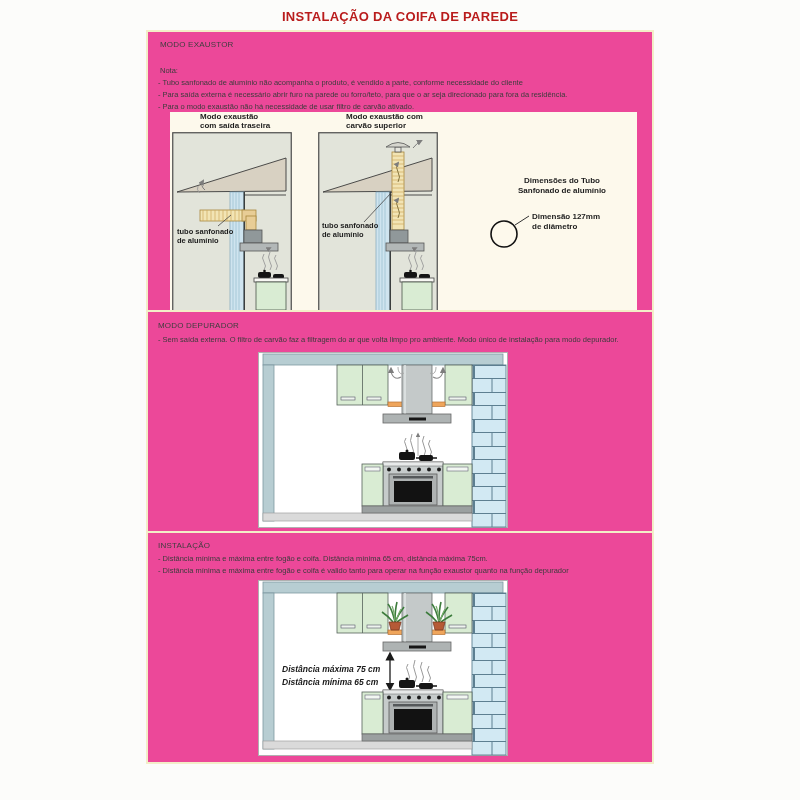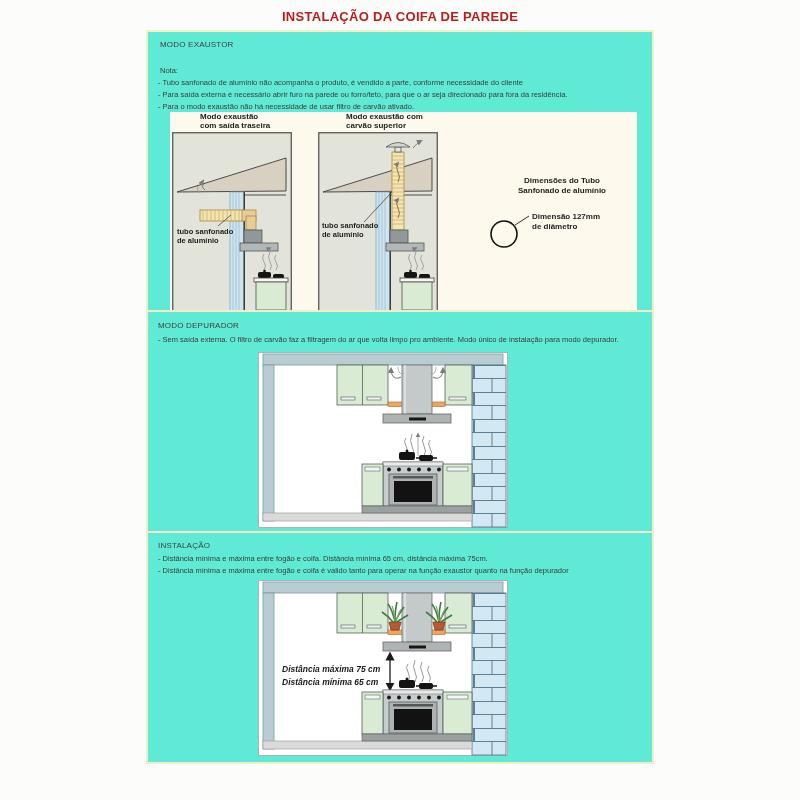--- a/index.html
+++ b/index.html
@@ -1,20 +1,20 @@
 <!DOCTYPE html>
 <html><head>
 <meta charset="utf-8">
 <style>
   html,body{margin:0;padding:0;}
   body{background:#fbfbf9;font-family:"Liberation Sans",sans-serif;color:#3c3c3c;}
   .page{position:relative;width:800px;height:800px;background:#fcfcfa;overflow:hidden;}
   .doc-title{position:absolute;top:9px;left:0;width:100%;text-align:center;
              font-size:13px;font-weight:bold;color:#b91c1c;letter-spacing:.3px;}
-  .sec{position:absolute;left:146px;width:508px;background:#5eead4;
+  .sec{position:absolute;left:146px;width:508px;background:#ec4899;
        border:2px solid #f3eec8;box-sizing:border-box;}
   #sec-exaustor{top:30px;height:282px;}
   #sec-depurador{top:310px;height:223px;}
   #sec-instalacao{top:531px;height:233px;}
   .sec-heading{position:absolute;font-size:8px;color:#3e3e3e;letter-spacing:.2px;white-space:nowrap;}
   .note-line{position:absolute;font-size:7.5px;color:#3c3c3c;white-space:nowrap;}
   .cream-panel{position:absolute;left:22px;top:80px;width:467px;height:202px;background:#fdf9ec;}
   .diag{position:absolute;top:0;width:120px;}
   .diag-title{font-size:8px;font-weight:bold;color:#1d1d1d;line-height:9px;margin:0 0 2px 1px;}
   .diag-title span{display:block;padding-left:27px;}

